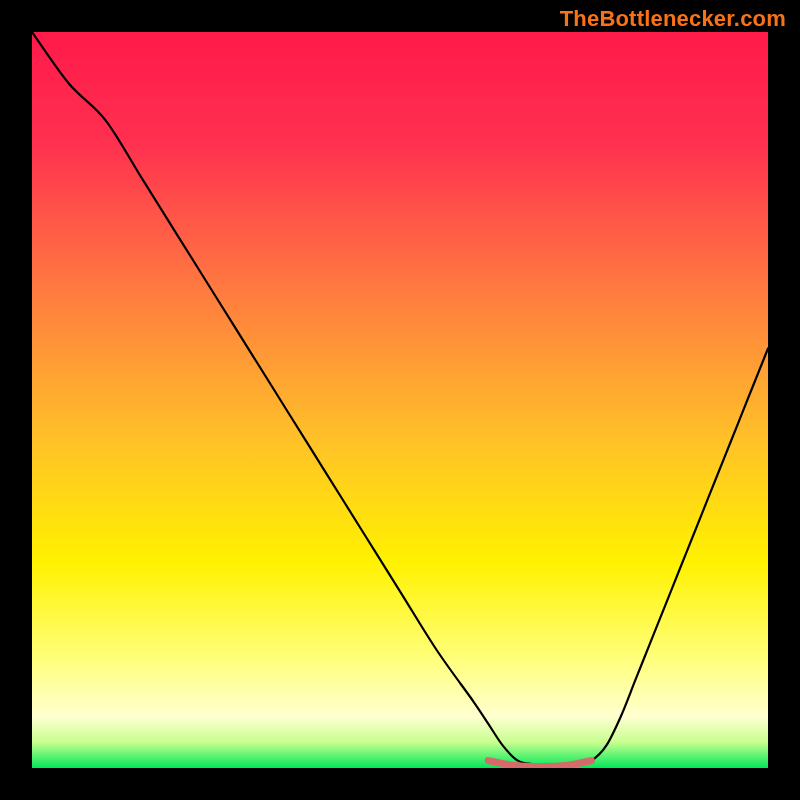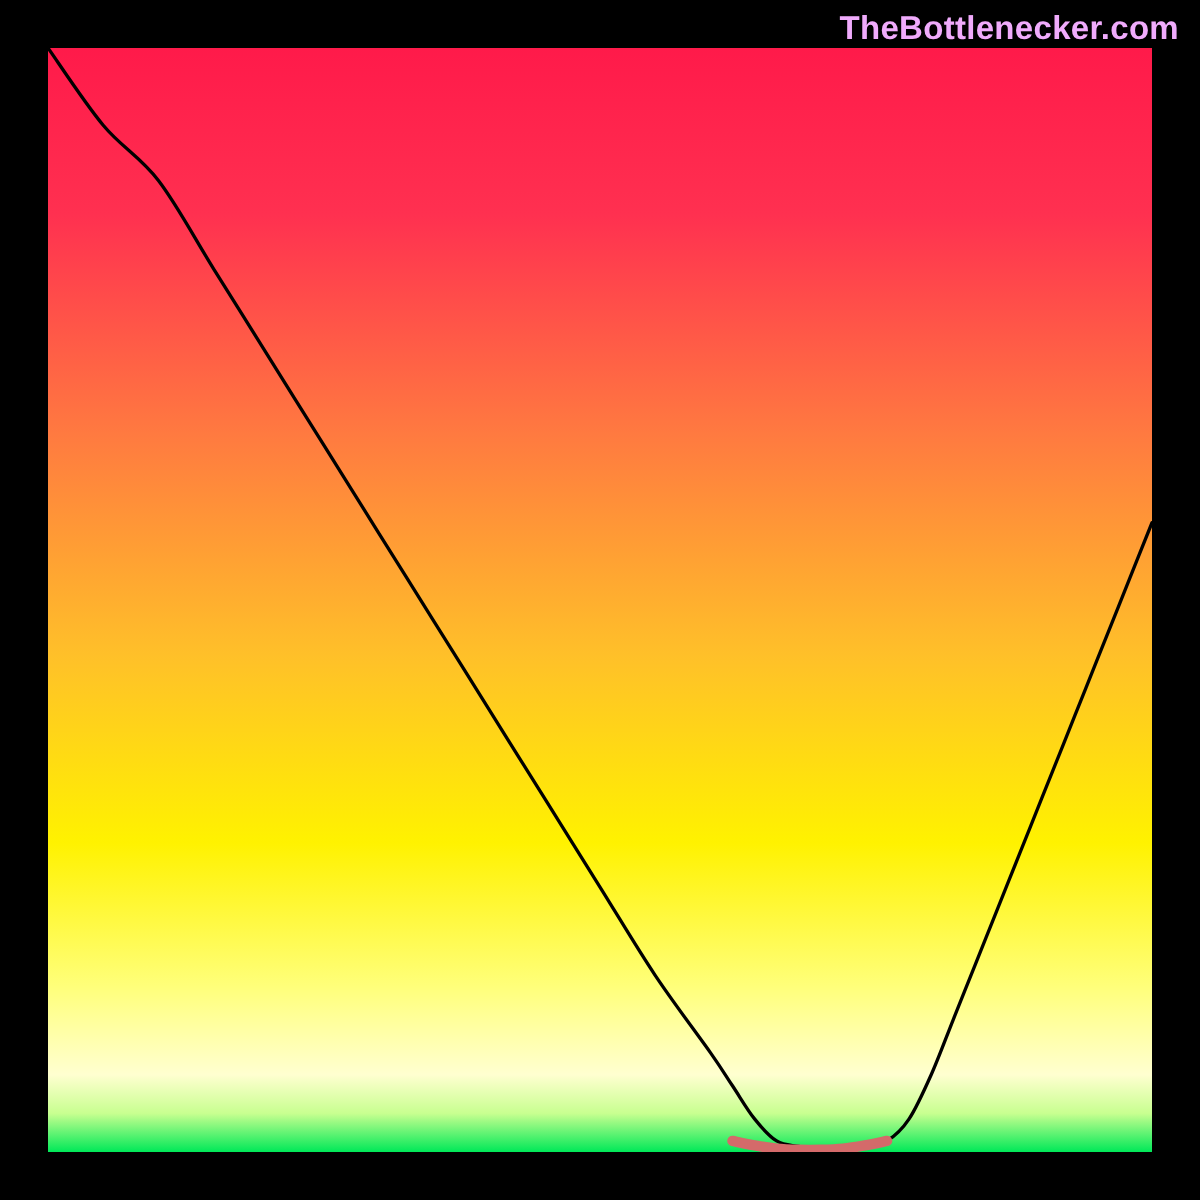--- a/index.html
+++ b/index.html
@@ -16,21 +16,21 @@
     background: #000;
     position: relative;
   }
   .attribution {
     position: absolute;
     top: 6px;
     right: 14px;
     font-family: Arial, sans-serif;
     font-size: 22px;
     font-weight: bold;
-    color: #f0abfc;
+    color: #f97316;
     letter-spacing: 0.2px;
   }
   .plot {
     position: absolute;
     top: 32px;
     left: 32px;
     width: 736px;
     height: 736px;
   }
   .plot svg {

